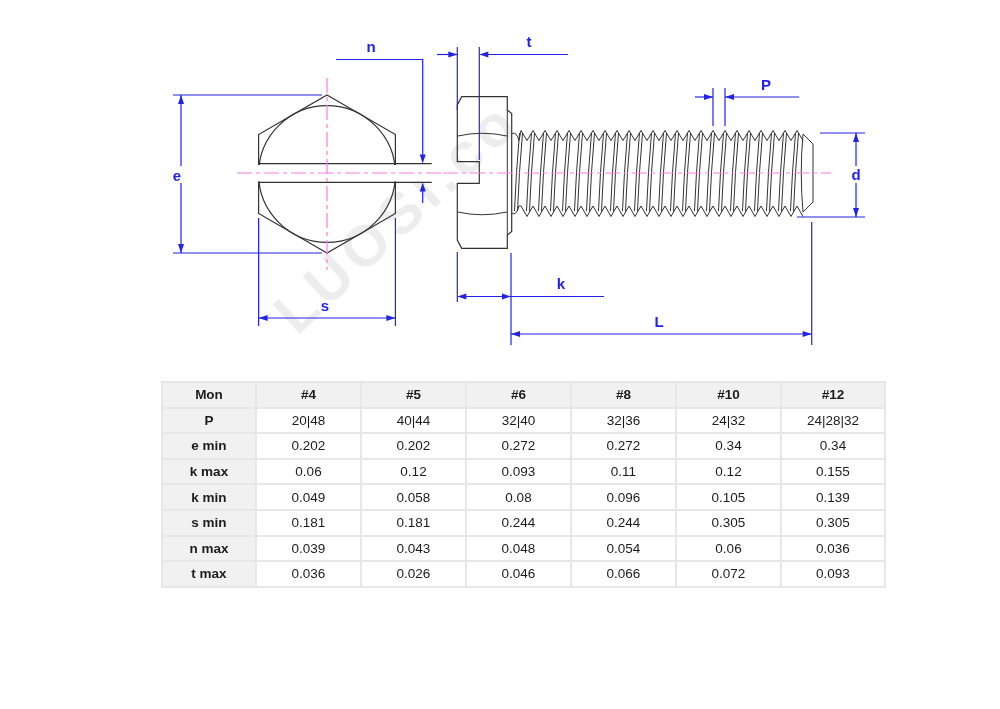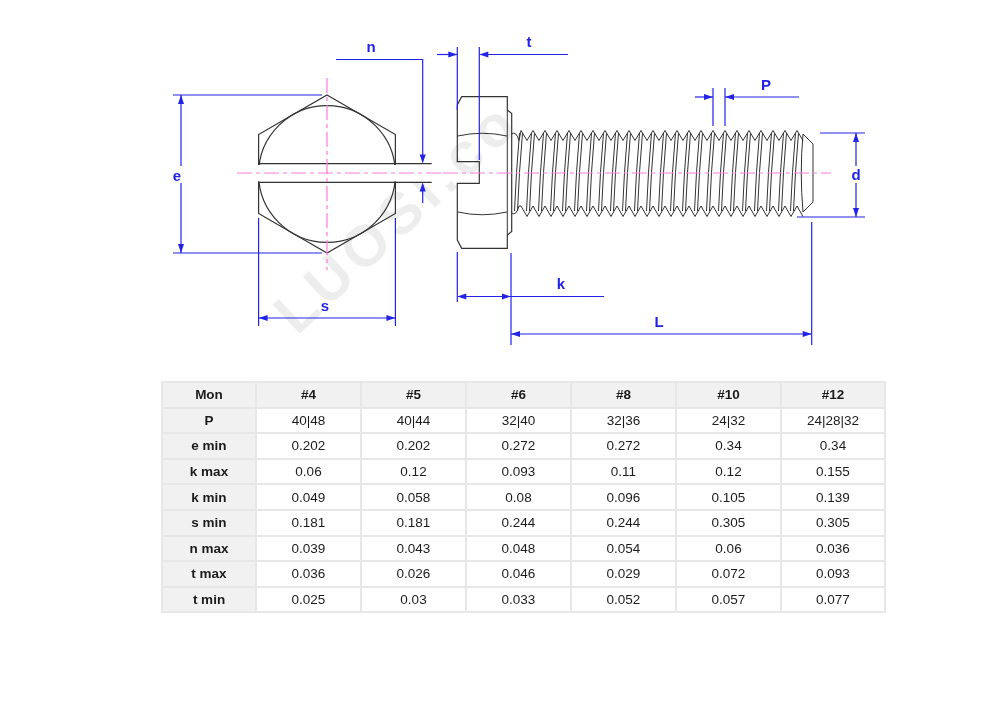--- a/index.html
+++ b/index.html
@@ -172,21 +172,21 @@
             <th>#5</th>
             <th>#6</th>
             <th>#8</th>
             <th>#10</th>
             <th>#12</th>
           </tr>
         </thead>
       <tbody id="spec-body">
           <tr>
             <td class="rowlabel">P</td>
-            <td>40|48</td>
+            <td>20|48</td>
             <td>40|44</td>
             <td>32|40</td>
             <td>32|36</td>
             <td>24|32</td>
             <td>24|28|32</td>
           </tr>
           <tr>
             <td class="rowlabel">e min</td>
             <td>0.202</td>
             <td>0.202</td>
@@ -229,30 +229,21 @@
             <td>0.048</td>
             <td>0.054</td>
             <td>0.06</td>
             <td>0.036</td>
           </tr>
           <tr>
             <td class="rowlabel">t max</td>
             <td>0.036</td>
             <td>0.026</td>
             <td>0.046</td>
-            <td>0.029</td>
+            <td>0.066</td>
             <td>0.072</td>
             <td>0.093</td>
-          </tr>
-          <tr>
-            <td class="rowlabel">t min</td>
-            <td>0.025</td>
-            <td>0.03</td>
-            <td>0.033</td>
-            <td>0.052</td>
-            <td>0.057</td>
-            <td>0.077</td>
           </tr>
         </tbody>
     </table>
   </div>
 
 </div>
 
 </body></html>

